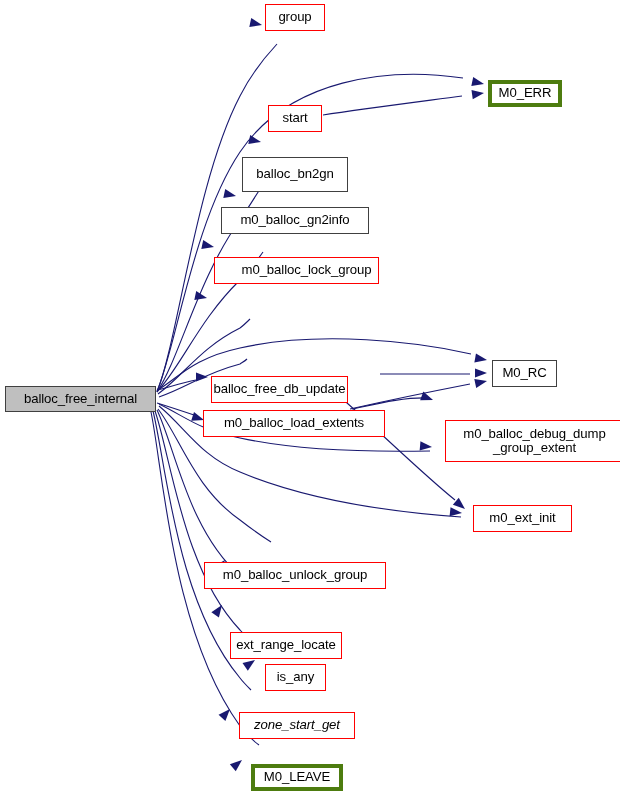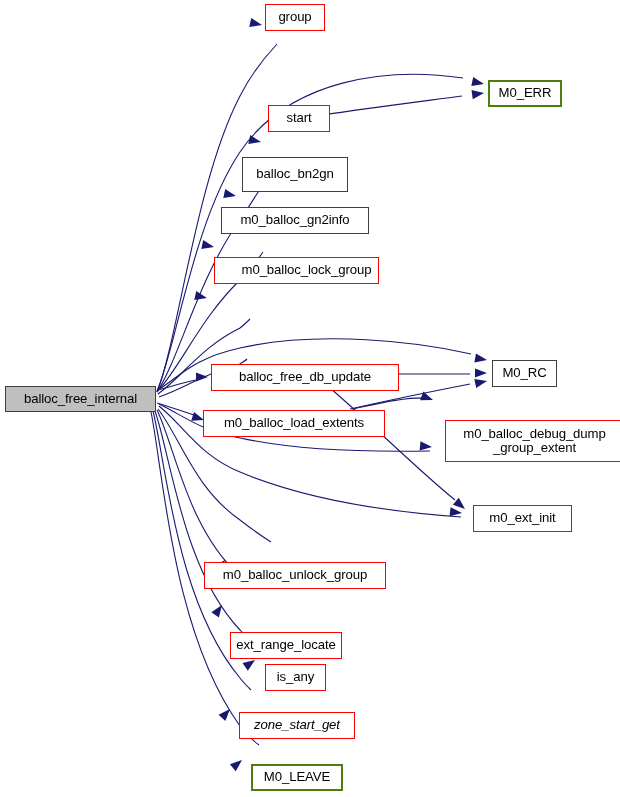--- a/index.html
+++ b/index.html
@@ -28,21 +28,21 @@
     position: absolute;
     box-sizing: border-box;
     display: flex;
     align-items: center;
     justify-content: center;
     text-align: center;
     font-size: 13.2px;
     line-height: 1.08;
     color: #000000;
     background: #ffffff;
-    border: 2px solid #4d7c0f;
+    border: 4px solid #4d7c0f;
     white-space: pre-line;
     letter-spacing: -0.1px;
   }
   .node.red {
     border: 1px solid #ff0000;
   }
   .node.dark {
     border: 1px solid #404040;
   }
   .node.current {
@@ -142,25 +142,25 @@
       </g>
       <g>
         <path d="M 352,409 C 380,403 405,397 429,398" fill="none" stroke="#191970" stroke-width="1.1"></path>
         <polygon points="433.00,400.00 423.30,391.57 420.15,400.22" fill="#191970"></polygon>
       </g>
     </svg>
   <div id="node-layer">
       <div class="node current" style="left: 5px; top: 386px; width: 151px; height: 26px; align-items: center;"><span class="node-label">balloc_free_internal</span></div>
       <div class="node red" style="left: 265px; top: 4px; width: 60px; height: 27px;"><span class="node-label">group</span></div>
       <div class="node " style="left: 488px; top: 80px; width: 74px; height: 27px;"><span class="node-label">M0_ERR</span></div>
-      <div class="node red" style="left: 268px; top: 105px; width: 62px; height: 27px;"><span class="node-label">start</span></div>
+      <div class="node red" style="left: 268px; top: 105px; width: 54px; height: 27px;"><span class="node-label">start</span></div>
       <div class="node dark" style="left: 242px; top: 157px; width: 106px; height: 35px;"><span class="node-label">balloc_bn2gn</span></div>
       <div class="node dark" style="left: 221px; top: 207px; width: 148px; height: 27px;"><span class="node-label">m0_balloc_gn2info</span></div>
       <div class="node red" style="left: 214px; top: 257px; width: 165px; height: 27px; padding-left: 20px;"><span class="node-label">m0_balloc_lock_group</span></div>
-      <div class="node red" style="left: 211px; top: 364px; width: 188px; height: 27px;"><span class="node-label">balloc_free_db_update</span></div>
+      <div class="node red" style="left: 211px; top: 376px; width: 137px; height: 27px;"><span class="node-label">balloc_free_db_update</span></div>
       <div class="node dark" style="left: 492px; top: 360px; width: 65px; height: 27px;"><span class="node-label">M0_RC</span></div>
       <div class="node red" style="left: 203px; top: 410px; width: 182px; height: 27px;"><span class="node-label">m0_balloc_load_extents</span></div>
       <div class="node red" style="left: 445px; top: 420px; width: 179px; height: 42px;"><span class="node-label">m0_balloc_debug_dump
 _group_extent</span></div>
       <div class="node red" style="left: 473px; top: 505px; width: 99px; height: 27px;"><span class="node-label">m0_ext_init</span></div>
       <div class="node red" style="left: 204px; top: 562px; width: 182px; height: 27px;"><span class="node-label">m0_balloc_unlock_group</span></div>
       <div class="node red" style="left: 230px; top: 632px; width: 112px; height: 27px;"><span class="node-label">ext_range_locate</span></div>
       <div class="node red" style="left: 265px; top: 664px; width: 61px; height: 27px;"><span class="node-label">is_any</span></div>
       <div class="node red" style="left: 239px; top: 712px; width: 116px; height: 27px; font-style: italic;"><span class="node-label">zone_start_get</span></div>
       <div class="node " style="left: 251px; top: 764px; width: 92px; height: 27px; text-align: center;"><span class="node-label">M0_LEAVE</span></div>

